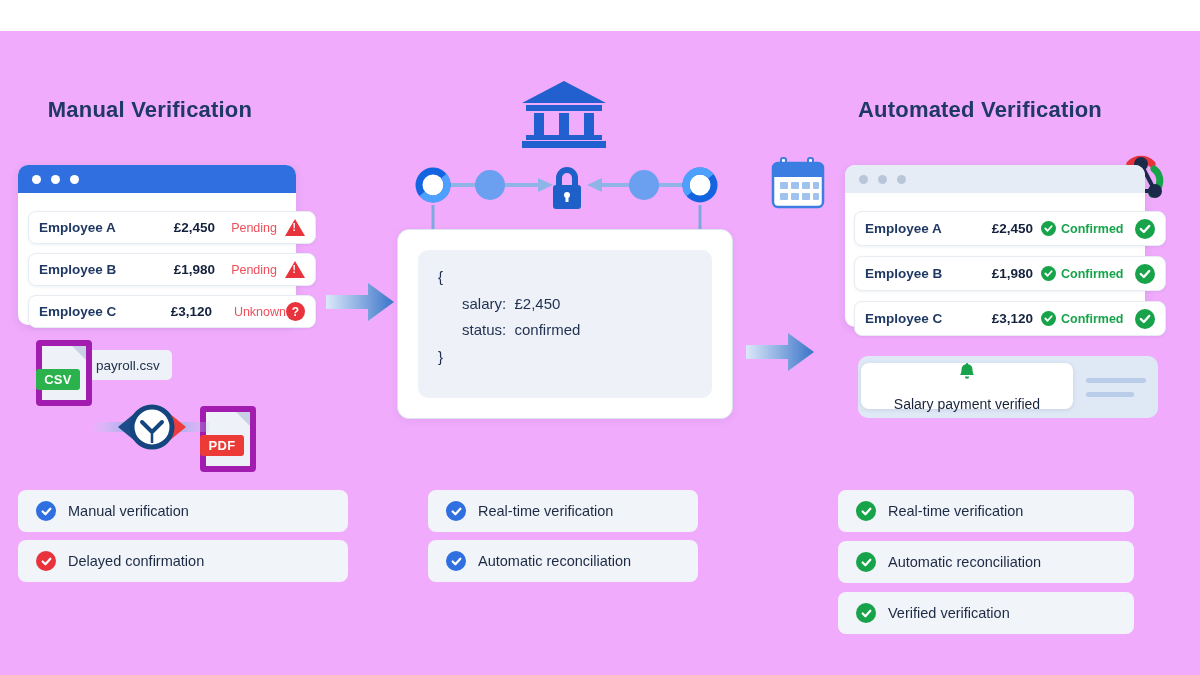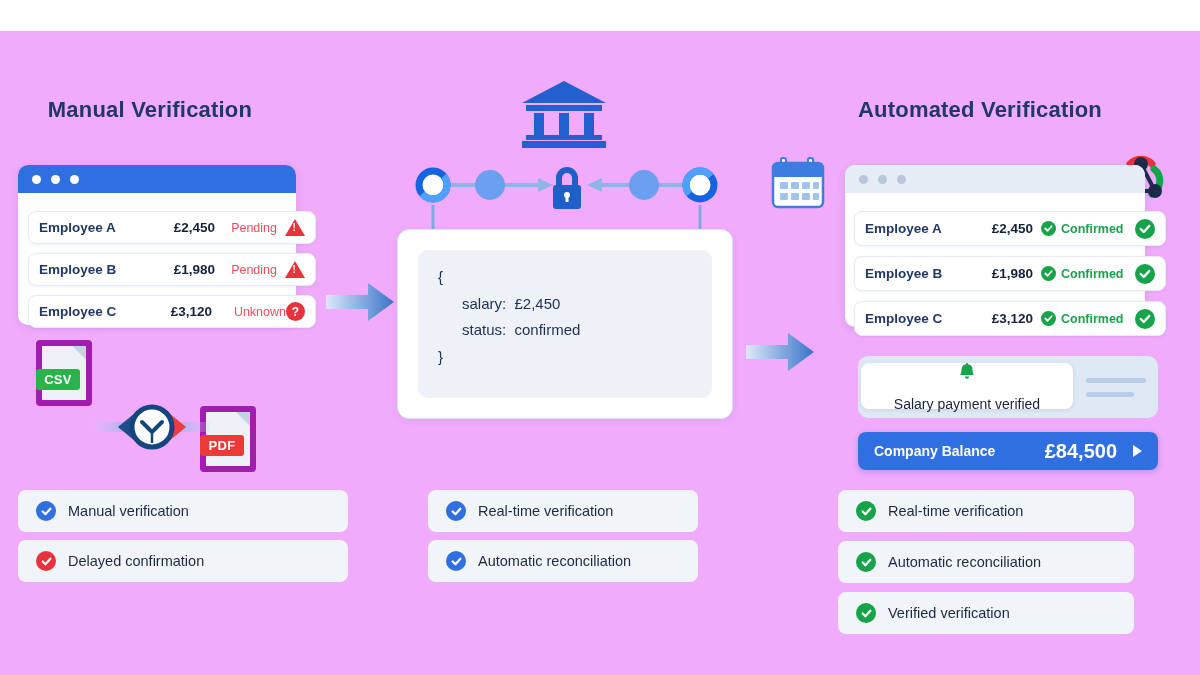--- a/index.html
+++ b/index.html
@@ -289,20 +289,21 @@
 
     <div class="emp-row" style="margin:0 0 9px 0;">
       <span class="emp-name">Employee C</span>
       <span class="emp-amt" style="width:62px;">£3,120</span>
       <span class="emp-status status-pending" style="width:74px; text-align:right; ">Unknown</span>
       <span class="circ circ-red" style="width:19px;height:19px;font-size:12px;">?</span>
     </div>
   </div>
 
   <div class="abs" style="left:36px; top:305px; width:260px; height:60px;">
+    <div class="abs file-label-pill" style="left:26px; top:14px;">payroll.csv</div>
     <div class="abs file-ic" style="left:0px; top:4px;">
       <span class="fold"></span>
       <span class="file-tag tag-csv">CSV</span>
     </div>
     <div class="abs file-ic" style="left:164px; top:4px;">
       <span class="fold"></span>
       <span class="file-tag tag-pdf">PDF</span>
     </div>
   </div>
 
@@ -494,25 +495,20 @@
     <span>
       <svg width="18" height="19" viewBox="0 0 18 19">
         <path d="M9 1 a5.5 5.5 0 0 1 5.5 5.5 c0 4 1.5 5.5 1.5 5.5 h-14 s1.5 -1.5 1.5 -5.5 A5.5 5.5 0 0 1 9 1 Z" fill="#17a34a"></path>
         <rect x="7.8" y="0" width="2.4" height="2.6" rx="1.2" fill="#17a34a"></rect>
         <path d="M6.8 13.5 a2.2 2.2 0 0 0 4.4 0 Z" fill="#17a34a"></path>
       </svg>
     </span>
     <span class="notify-text">Salary payment verified</span>
   </div>
 
-  <div class="abs balance-bar" style="left:858px; top:401px; width:300px; height:38px;">
-    <span class="balance-label">Company Balance</span>
-    <span class="balance-val">£84,500</span>
-    <span class="balance-caret"></span>
-  </div>
 
   <div class="abs" style="left:18px; top:459px; width:330px;">
     <div class="feat">
       <span class="check-badge circ-blue">
         <svg width="11" height="11" viewBox="0 0 10 10">
             <path d="M1.5 5 L4 7.5 L8.5 2.5" fill="none" stroke="#ffffff" stroke-width="2" stroke-linecap="round" stroke-linejoin="round"></path>
           </svg>
       </span>
       <span class="feat-text">Manual verification</span>
     </div>

